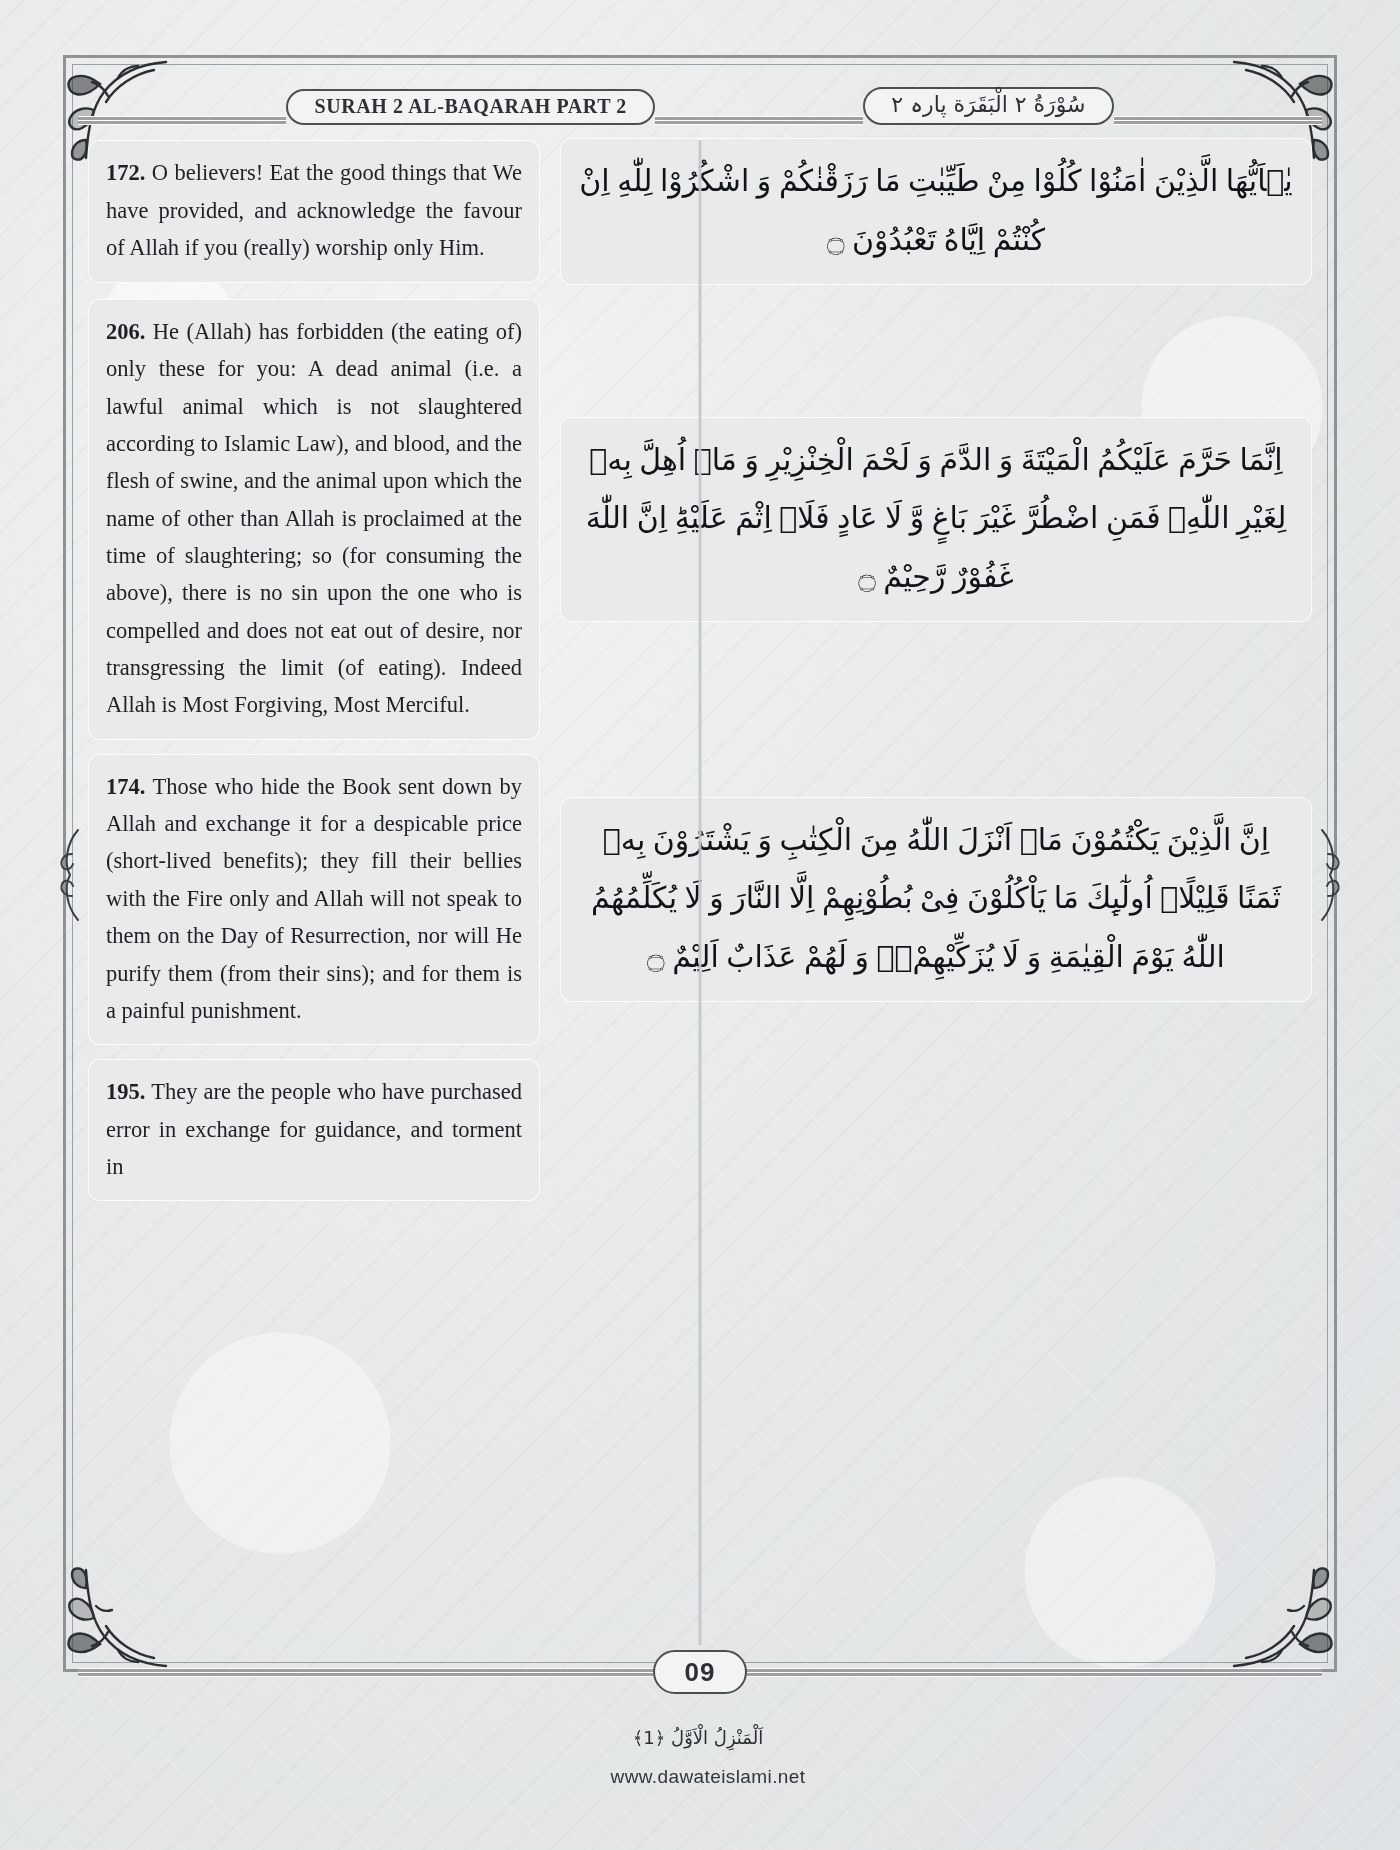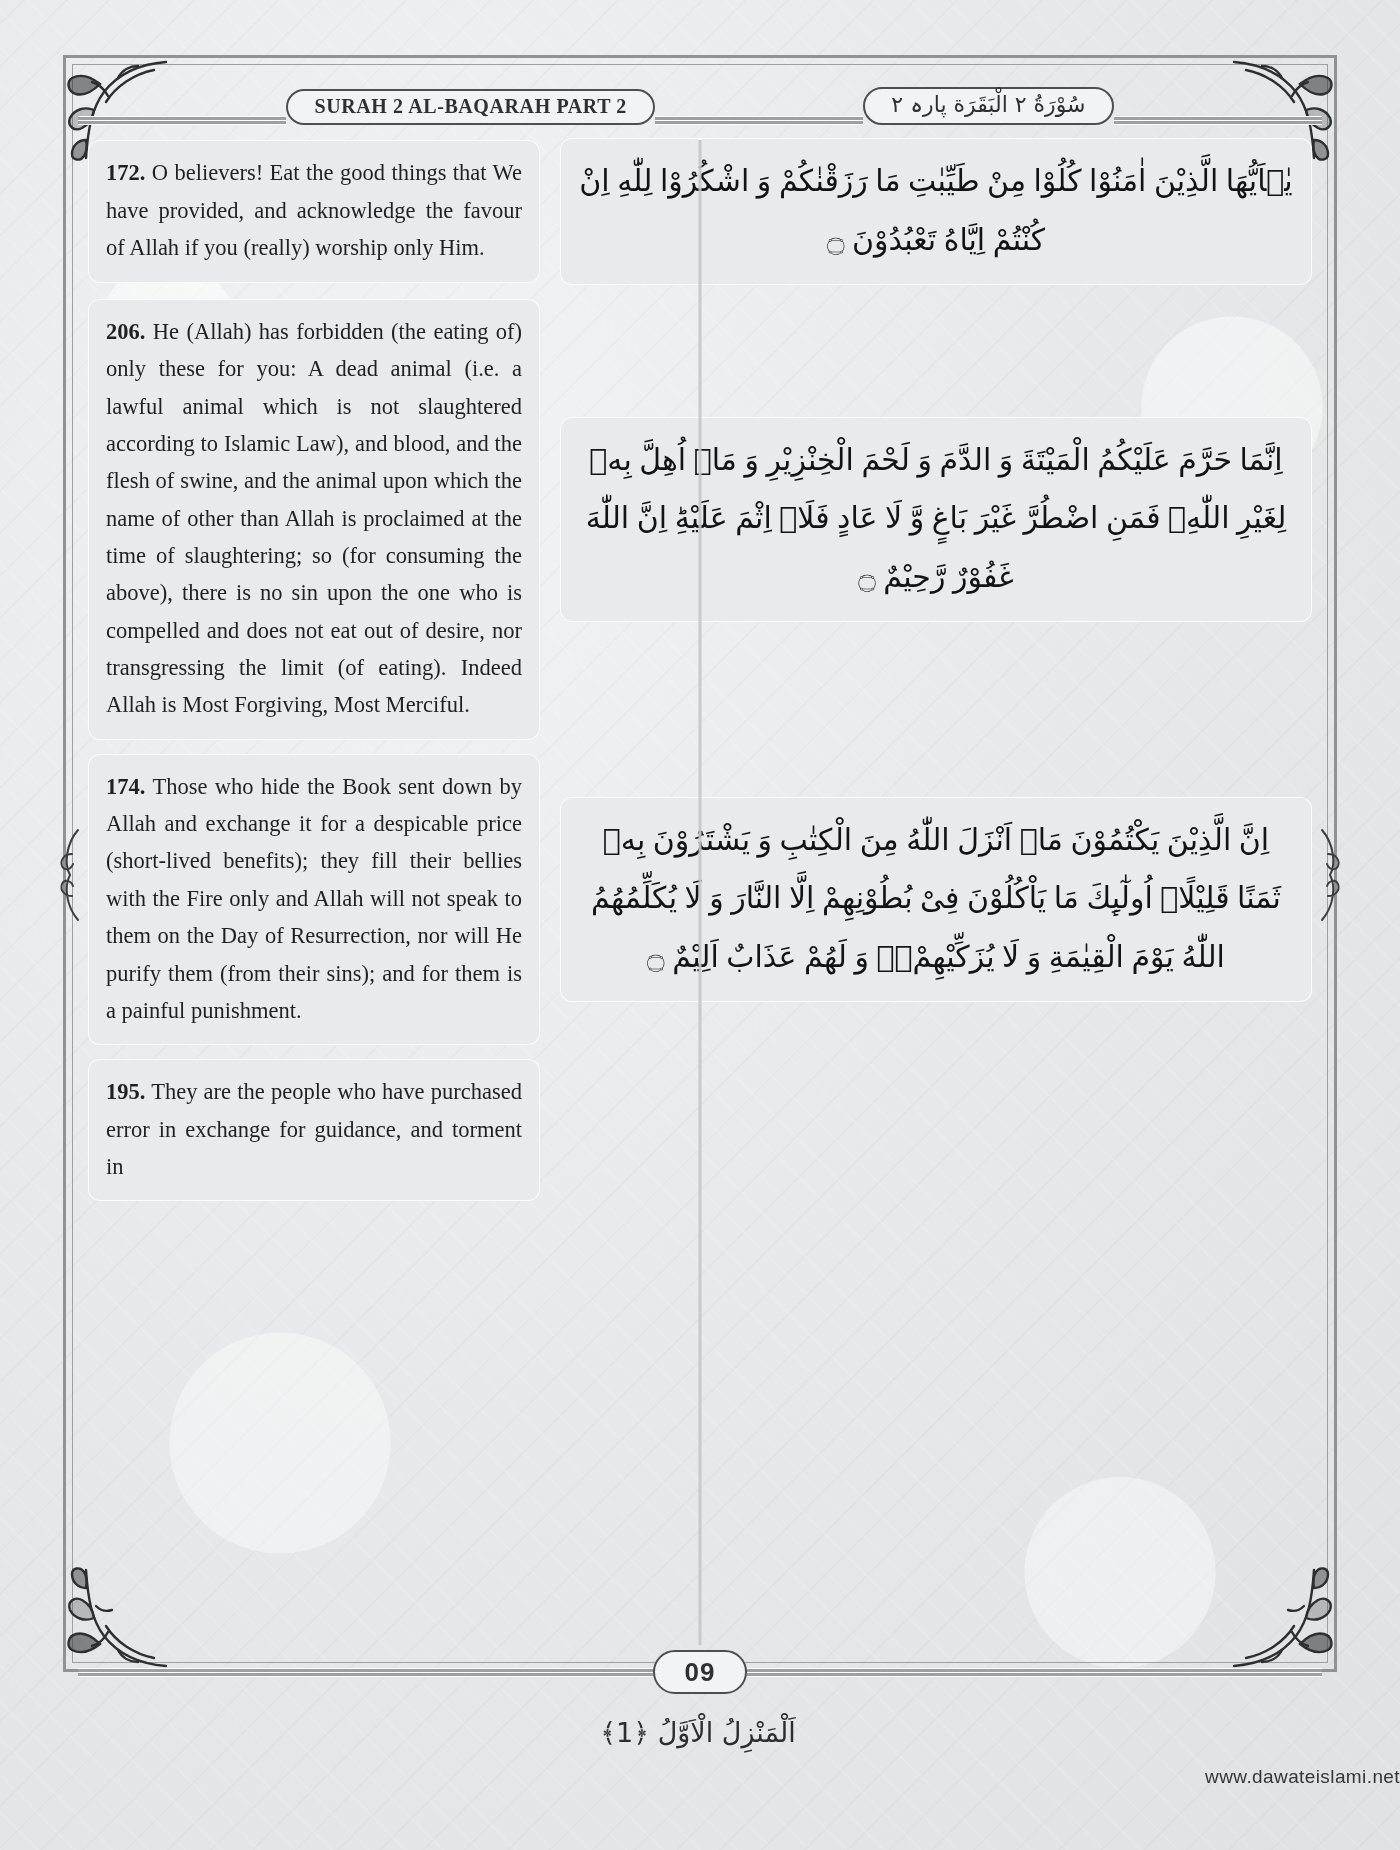--- a/index.html
+++ b/index.html
@@ -202,29 +202,29 @@
     letter-spacing: 1px;
     color: #2d3133;
   }
 
   .footer-ar {
     position: absolute;
     left: 0; right: 4px;
     bottom: 102px;
     text-align: center;
     font-family: "DejaVu Sans", sans-serif;
-    font-size: 27px;
+    font-size: 18px;
     color: #2a2e30;
     direction: rtl;
   }
   .footer-url {
     position: absolute;
     left: 16px; right: 0;
     bottom: 62px;
-    text-align: right;
+    text-align: center;
     font-family: "Liberation Sans", sans-serif;
     font-size: 19px;
     letter-spacing: .4px;
     color: #31363a;
   }
 </style>
 </head>
 <body>
 
 <div class="page">

